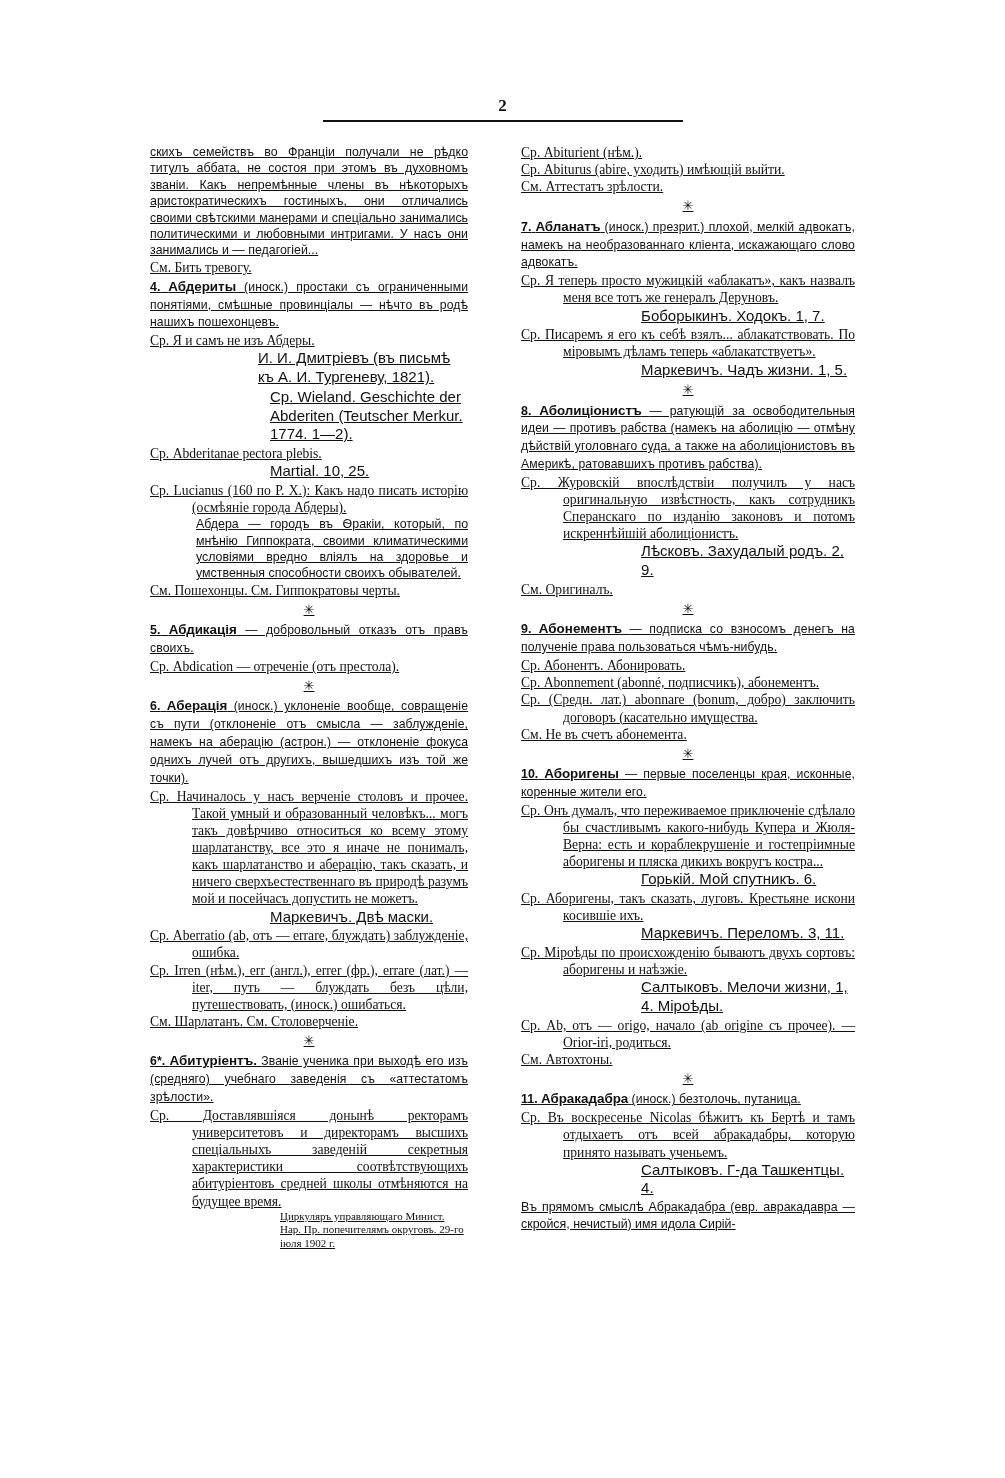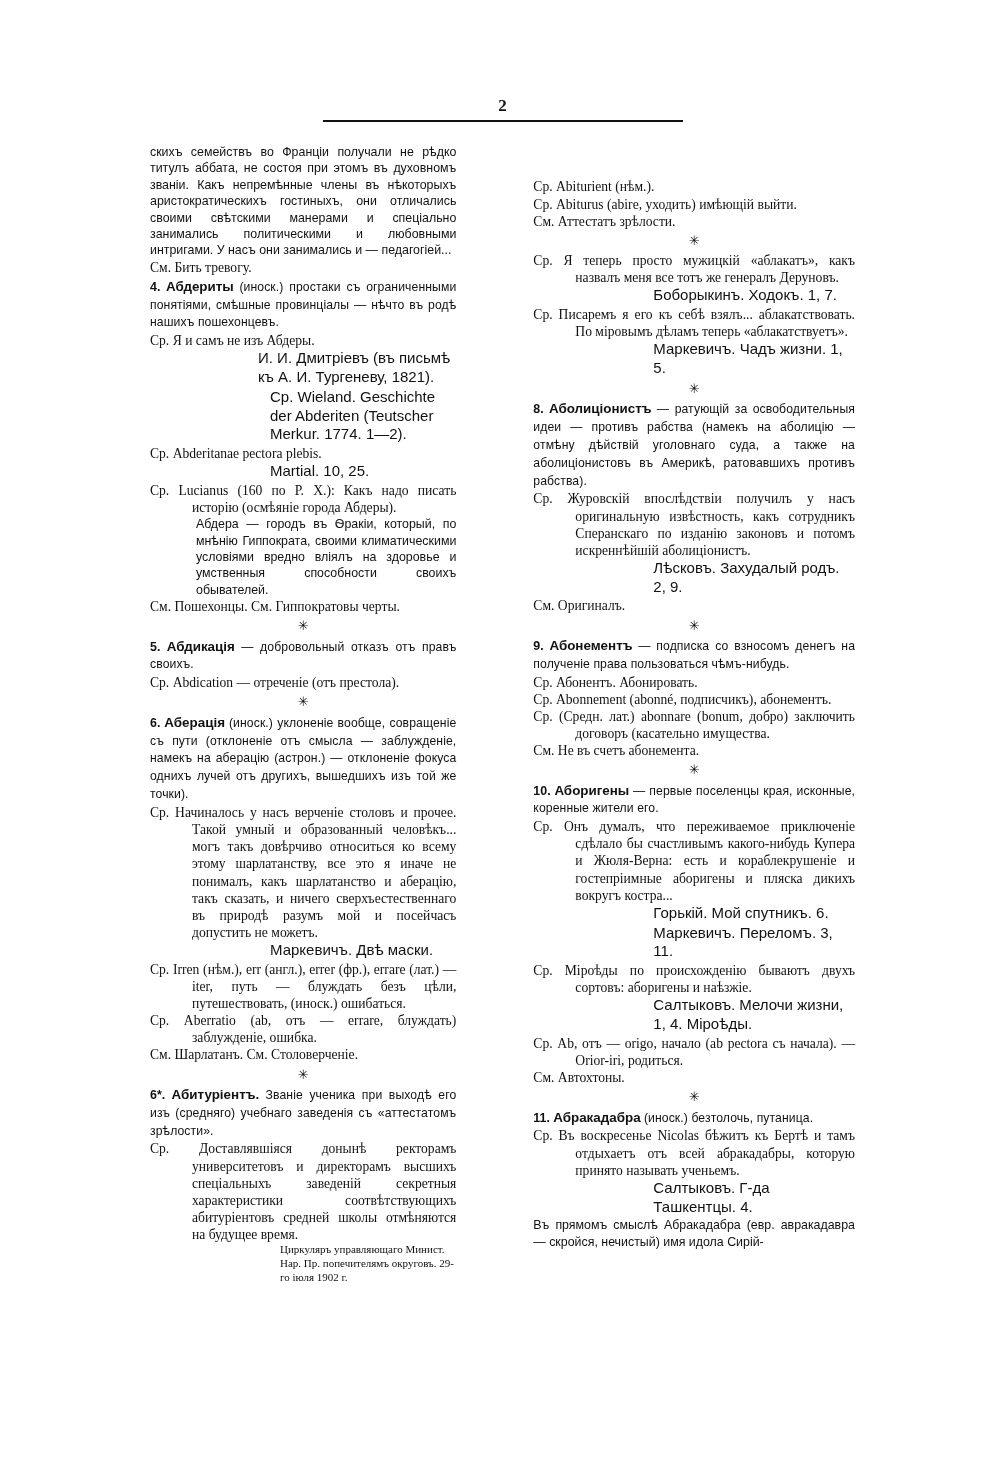--- a/index.html
+++ b/index.html
@@ -29,22 +29,23 @@
     margin: 0 auto 4px auto;
     width: 360px;
   }
   .page-rule {
     width: 360px;
     margin: 0 auto 22px auto;
     border-bottom: 2px solid #111;
   }
   .columns {
     display: flex;
-    gap: 12px;
-    align-items: center;
+    gap: 0px;
+    align-items: flex-start;
+    text-decoration: underline;
   }
   .col {
     width: 338px;
     box-sizing: border-box;
   }
   .col-left { padding-right: 18px; }
   .col-divider {
     width: 1px;
     background: #111;
     margin: 2px 16px 2px 16px;
@@ -169,22 +170,22 @@
       <div class="sep">✳</div>
 
       <div class="entry">
         <p class="headline">
           <span class="num">6.</span>
           <span class="hw">Аберація</span>
           <span class="hl-body">(иноск.) уклоненіе вообще, совращеніе съ пути (отклоненіе отъ смысла — заблужденіе, намекъ на аберацію (астрон.) — отклоненіе фокуса однихъ лучей отъ другихъ, вышедшихъ изъ той же точки).</span>
         </p>
         <p class="para indent-hang">Ср. Начиналось у насъ верченіе столовъ и прочее. Такой умный и образованный человѣкъ... могъ такъ довѣрчиво относиться ко всему этому шарлатанству, все это я иначе не понималъ, какъ шарлатанство и аберацію, такъ сказать, и ничего сверхъестественнаго въ природѣ разумъ мой и посейчасъ допустить не можетъ.</p>
         <p class="cite c3">Маркевичъ. Двѣ маски.</p>
+        <p class="para indent-hang">Ср. Aberratio (ab, отъ — errare, блуждать) заблужденіе, ошибка.</p>
         <p class="para indent-hang">Ср. Irren (нѣм.), err (англ.), errer (фр.), errare (лат.) — iter, путь — блуждать безъ цѣли, путешествовать, (иноск.) ошибаться.</p>
-        <p class="para indent-hang">Ср. Aberratio (ab, отъ — errare, блуждать) заблужденіе, ошибка.</p>
         <p class="para indent-hang">См. Шарлатанъ. См. Столоверченіе.</p>
       </div>
 
       <div class="sep">✳</div>
 
       <div class="entry">
         <p class="headline">
           <span class="num">6*.</span>
           <span class="hw">Абитуріентъ.</span>
           <span class="hl-body">Званіе ученика при выходѣ его изъ (средняго) учебнаго заведенія съ «аттестатомъ зрѣлости».</span>
@@ -201,20 +202,25 @@
 
       <div class="entry">
         <p class="para indent-hang">Ср. Abiturient (нѣм.).</p>
         <p class="para indent-hang">Ср. Abiturus (abire, уходить) имѣющій выйти.</p>
         <p class="para indent-hang">См. Аттестатъ зрѣлости.</p>
       </div>
 
       <div class="sep">✳</div>
 
       <div class="entry">
+        <p class="headline">
+          <span class="num">7.</span>
+          <span class="hw">Абланатъ</span>
+          <span class="hl-body">(иноск.) презрит.) плохой, мелкій адвокатъ, намекъ на необразованнаго кліента, искажающаго слово адвокатъ.</span>
+        </p>
         <p class="para indent-hang">Ср. Я теперь просто мужицкій «аблакатъ», какъ назвалъ меня все тотъ же генералъ Деруновъ.</p>
         <p class="cite c3">Боборыкинъ. Ходокъ. 1, 7.</p>
         <p class="para indent-hang">Ср. Писаремъ я его къ себѣ взялъ... аблакатствовать. По міровымъ дѣламъ теперь «аблакатствуетъ».</p>
         <p class="cite c3">Маркевичъ. Чадъ жизни. 1, 5.</p>
       </div>
 
       <div class="sep">✳</div>
 
       <div class="entry">
         <p class="headline">
@@ -244,24 +250,25 @@
       <div class="sep">✳</div>
 
       <div class="entry">
         <p class="headline">
           <span class="num">10.</span>
           <span class="hw">Аборигены</span>
           <span class="hl-body">— первые поселенцы края, исконные, коренные жители его.</span>
         </p>
         <p class="para indent-hang">Ср. Онъ думалъ, что переживаемое приключеніе сдѣлало бы счастливымъ какого-нибудь Купера и Жюля-Верна: есть и кораблекрушеніе и гостепріимные аборигены и пляска дикихъ вокругъ костра...</p>
         <p class="cite c3">Горькій. Мой спутникъ. 6.</p>
+        <p class="para indent-hang">Ср. Аборигены, такъ сказать, луговъ. Крестьяне искони косившіе ихъ.</p>
         <p class="cite c3">Маркевичъ. Переломъ. 3, 11.</p>
         <p class="para indent-hang">Ср. Міроѣды по происхожденію бываютъ двухъ сортовъ: аборигены и наѣзжіе.</p>
         <p class="cite c3">Салтыковъ. Мелочи жизни, 1, 4. Міроѣды.</p>
-        <p class="para indent-hang">Ср. Ab, отъ — origo, начало (ab pectora съ начала). — Orior-iri, родиться.</p>
+        <p class="para indent-hang">Ср. Ab, отъ — origo, начало (ab origine съ прочее). — Orior-iri, родиться.</p>
         <p class="para indent-hang">См. Автохтоны.</p>
       </div>
 
       <div class="sep">✳</div>
 
       <div class="entry">
         <p class="headline">
           <span class="num">11.</span>
           <span class="hw">Абракадабра</span>
           <span class="hl-body">(иноск.) безтолочь, путаница.</span>

